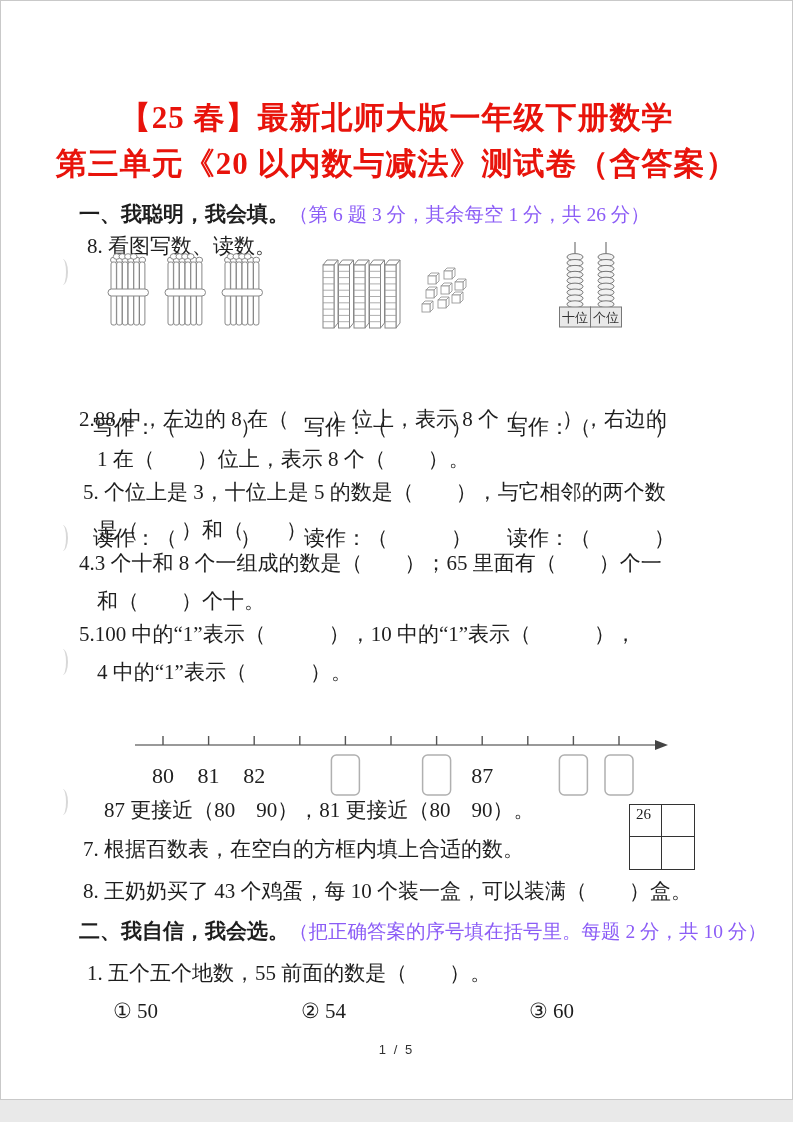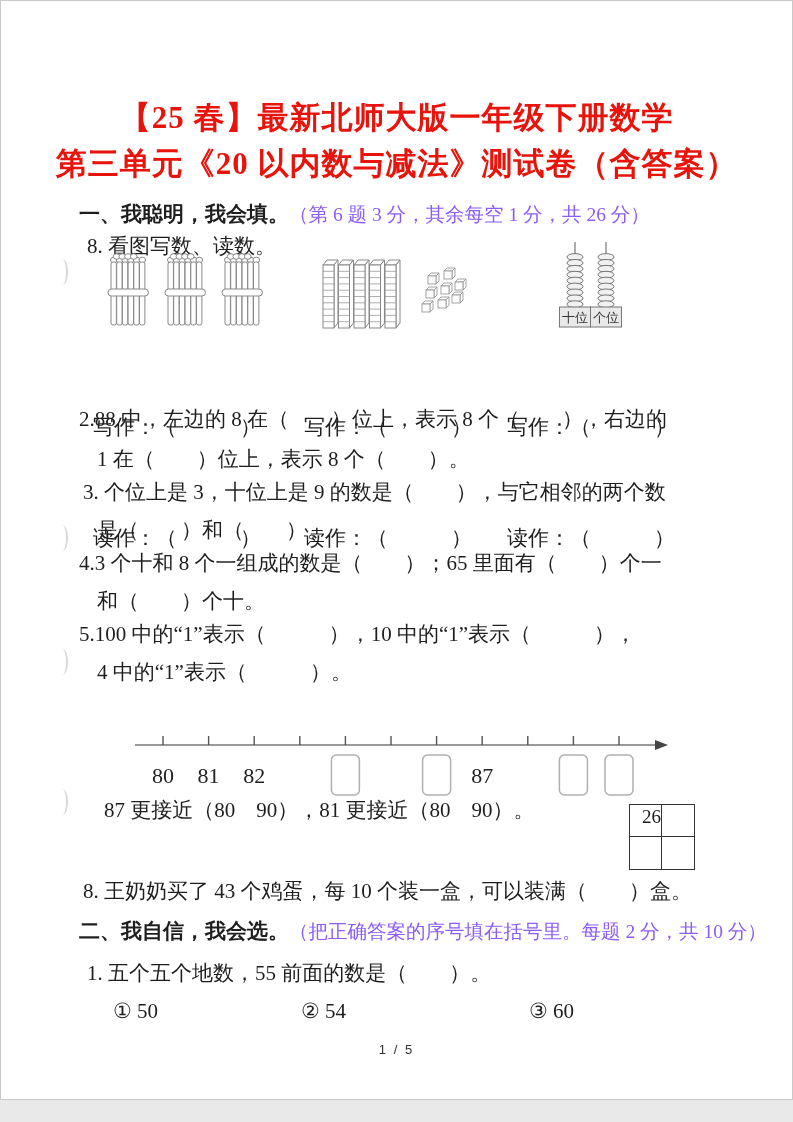--- a/index.html
+++ b/index.html
@@ -15,21 +15,21 @@
   .sec-head .bold{font-family:"Liberation Sans","DejaVu Sans",sans-serif; font-weight:700; font-size:21px;}
   .sec-head .note{font-size:19.5px; color:#8b5cf6;}
   .t{position:absolute; left:78px; font-size:21px; white-space:pre;}
   .cont{left:96px;}
   .wr-col{position:absolute; font-size:21px; white-space:pre; line-height:37px;}
   .inline-box{display:inline-block; width:24px; height:26px; border:1.5px solid #999;
     vertical-align:-7px; margin:0 6px; border-radius:2px;}
   .grid22{position:absolute; left:628px; top:803px; width:64px; height:64px;
     border:1.5px solid #333; display:grid; grid-template-columns:1fr 1fr; grid-template-rows:1fr 1fr;}
   .grid22 .cell{border-right:1px solid #333; border-bottom:1px solid #333;
-    font-size:19px; padding:1px 0 0 6px; box-sizing:border-box;text-align:right;}
+    font-size:15px; padding:1px 0 0 6px; box-sizing:border-box;}
   .grid22 .cell:nth-child(2n){border-right:none;}
   .grid22 .cell:nth-child(n+3){border-bottom:none;}
   .options{position:absolute; top:998px; left:0; width:100%; font-size:21px;}
   .options span{position:absolute; white-space:pre;}
   .footer{position:absolute; top:1041px; left:0; width:100%; text-align:center;
     font-family:"Liberation Sans","DejaVu Sans",sans-serif; font-size:13px; letter-spacing:2px; color:#333;}
   .artifact{position:absolute; width:9px; height:26px; border-right:2px solid #cfcfcf;
     border-radius:0 50% 50% 0/0 50% 50% 0; left:56px; opacity:.8;}
   svg{position:absolute; overflow:visible;}
   svg text{font-family:"Liberation Serif","DejaVu Serif",serif;}
@@ -244,21 +244,21 @@
     <div>读作：（　　　）</div>
   </div>
   <div class="wr-col" style="left:506px; top:334px">
     <div>写作：（　　　）</div>
     <div>读作：（　　　）</div>
   </div>
 
   <div class="t" style="top:404px">2.88 中，左边的 8 在（　　）位上，表示 8 个（　　），右边的</div>
   <div class="t cont" style="top:444px">1 在（　　）位上，表示 8 个（　　）。</div>
 
-  <div class="t" style="top:477px; left:82px">3. 个位上是 3，十位上是 9 的数是（　　），与它相邻的两个数</div>
+  <div class="t" style="top:477px; left:82px">5. 个位上是 3，十位上是 5 的数是（　　），与它相邻的两个数</div>
   <div class="t cont" style="top:515px">是（　　）和（　　）。</div>
 
   <div class="t" style="top:548px">4.3 个十和 8 个一组成的数是（　　）；65 里面有（　　）个一</div>
   <div class="t cont" style="top:586px">和（　　）个十。</div>
 
   <div class="t" style="top:619px">5.100 中的“1”表示（　　　），10 中的“1”表示（　　　），</div>
   <div class="t cont" style="top:657px">4 中的“1”表示（　　　）。</div>
 
 
   <svg id="numberline" style="left:122px; top:730px" width="548" height="72">
@@ -280,20 +280,21 @@
       <text x="359.2" y="52" text-anchor="middle" font-size="22" fill="#222">87</text>
       <line x1="404.8" y1="5" x2="404.8" y2="14" stroke="#555" stroke-width="1.4"></line>
       <line x1="450.40000000000003" y1="5" x2="450.40000000000003" y2="14" stroke="#555" stroke-width="1.4"></line>
       <rect x="436.40000000000003" y="24" width="28" height="40" rx="5" fill="none" stroke="#b0b0b0" stroke-width="1.5"></rect>
       <line x1="496" y1="5" x2="496" y2="14" stroke="#555" stroke-width="1.4"></line>
       <rect x="482" y="24" width="28" height="40" rx="5" fill="none" stroke="#b0b0b0" stroke-width="1.5"></rect>
     </svg>
 
   <div class="t" style="top:795px; left:103px">87 更接近（80　90），81 更接近（80　90）。</div>
 
+  <div class="t" style="top:834px; left:82px">7. 根据百数表，在空白的方框内填上合适的数。</div>
   <div class="grid22">
     <div class="cell">26</div>
     <div class="cell"></div>
     <div class="cell"></div>
     <div class="cell"></div>
   </div>
 
   <div class="t" style="top:876px; left:82px">8. 王奶奶买了 43 个鸡蛋，每 10 个装一盒，可以装满（　　）盒。</div>
 
   <div class="sec-head" style="top:916px"><span class="bold">二、我自信，我会选。</span><span class="note">（把正确答案的序号填在括号里。每题 2 分，共 10 分）</span></div>

